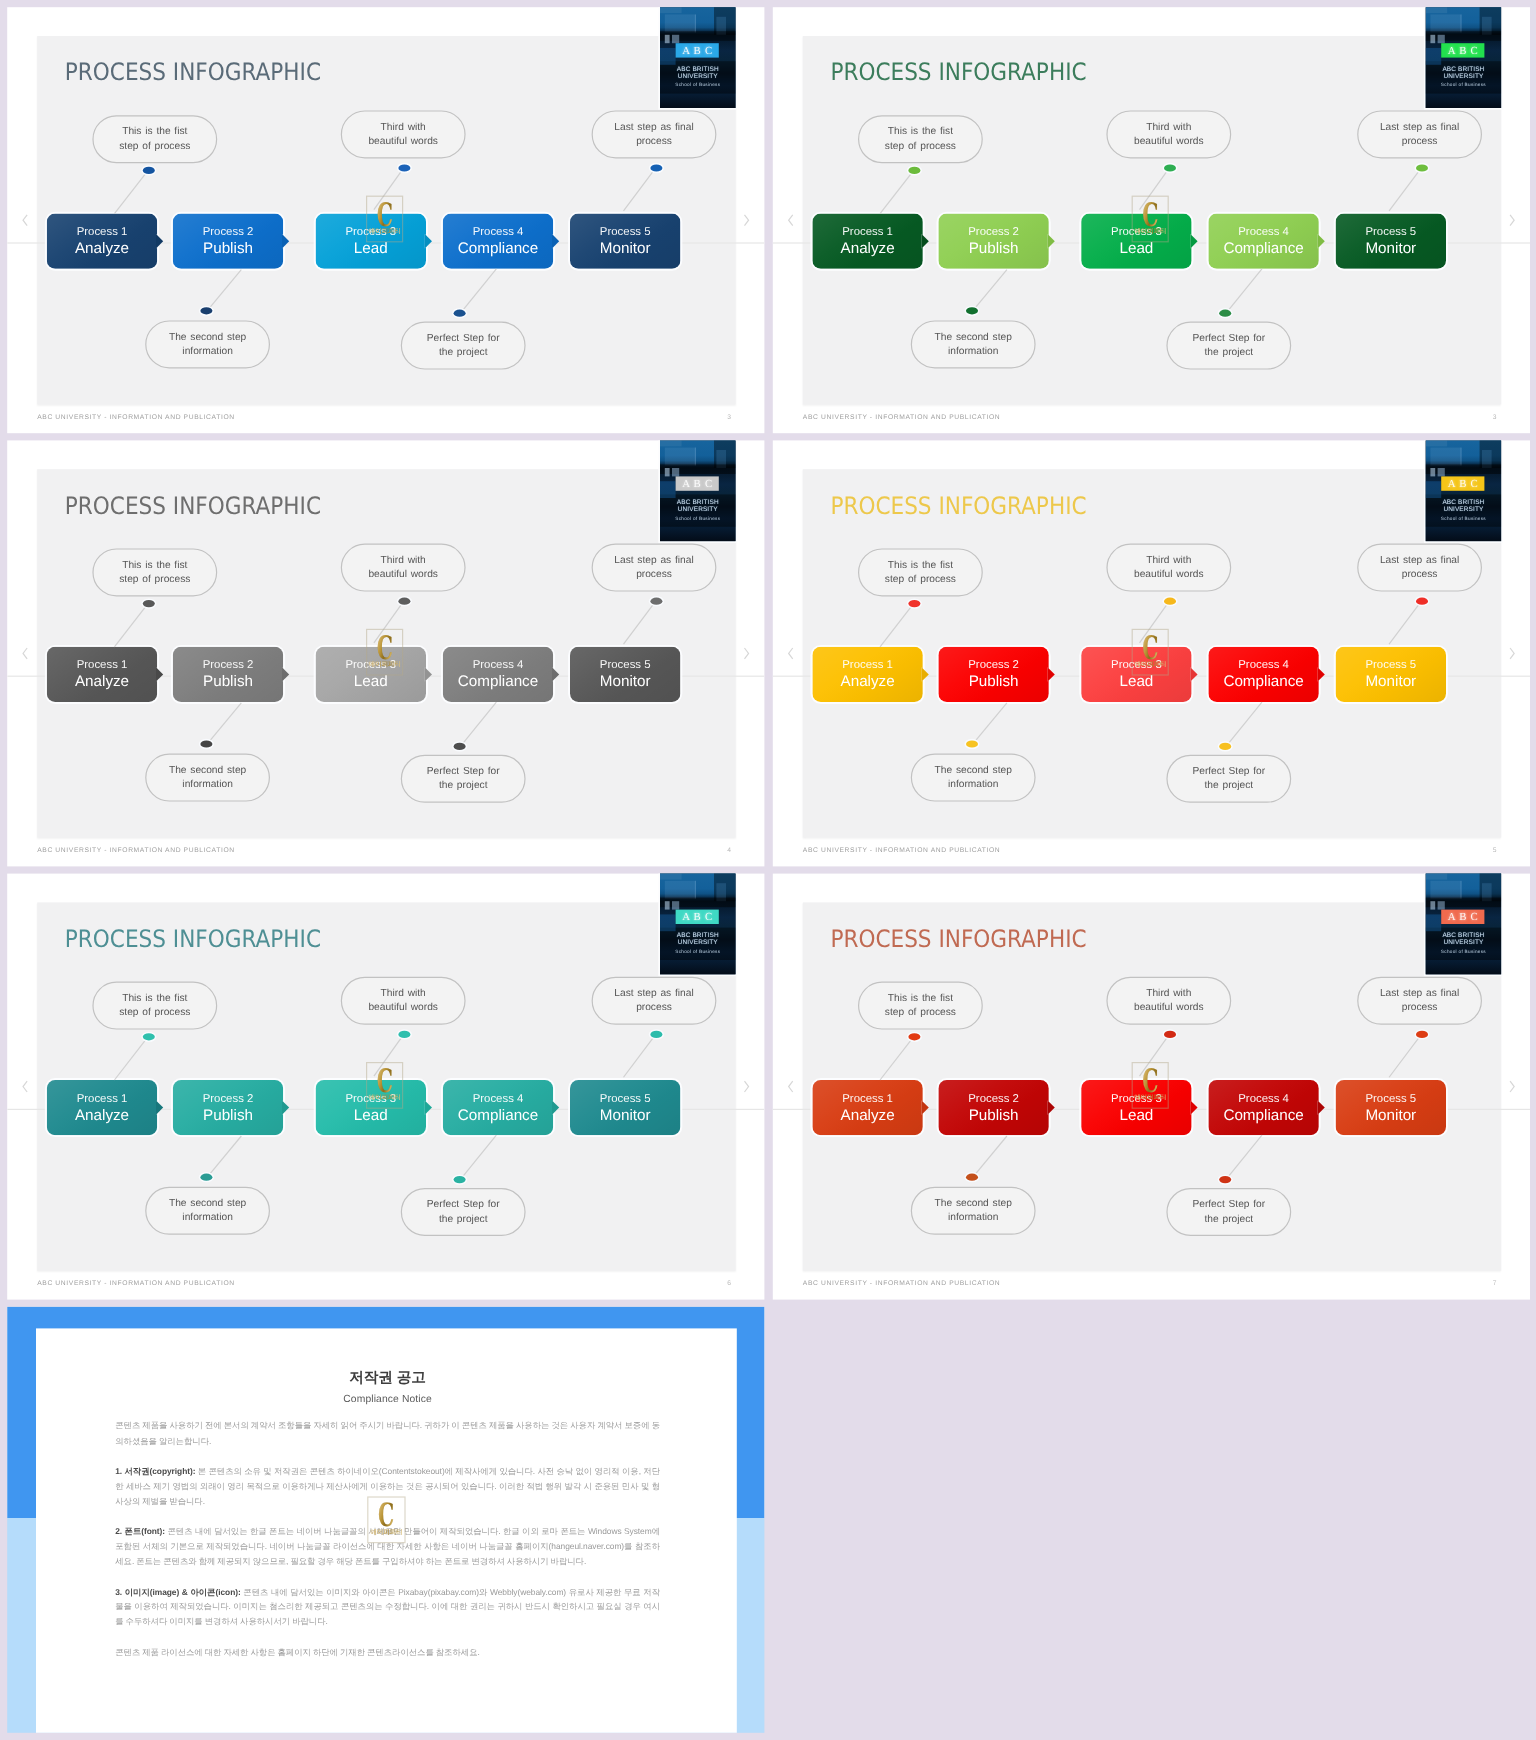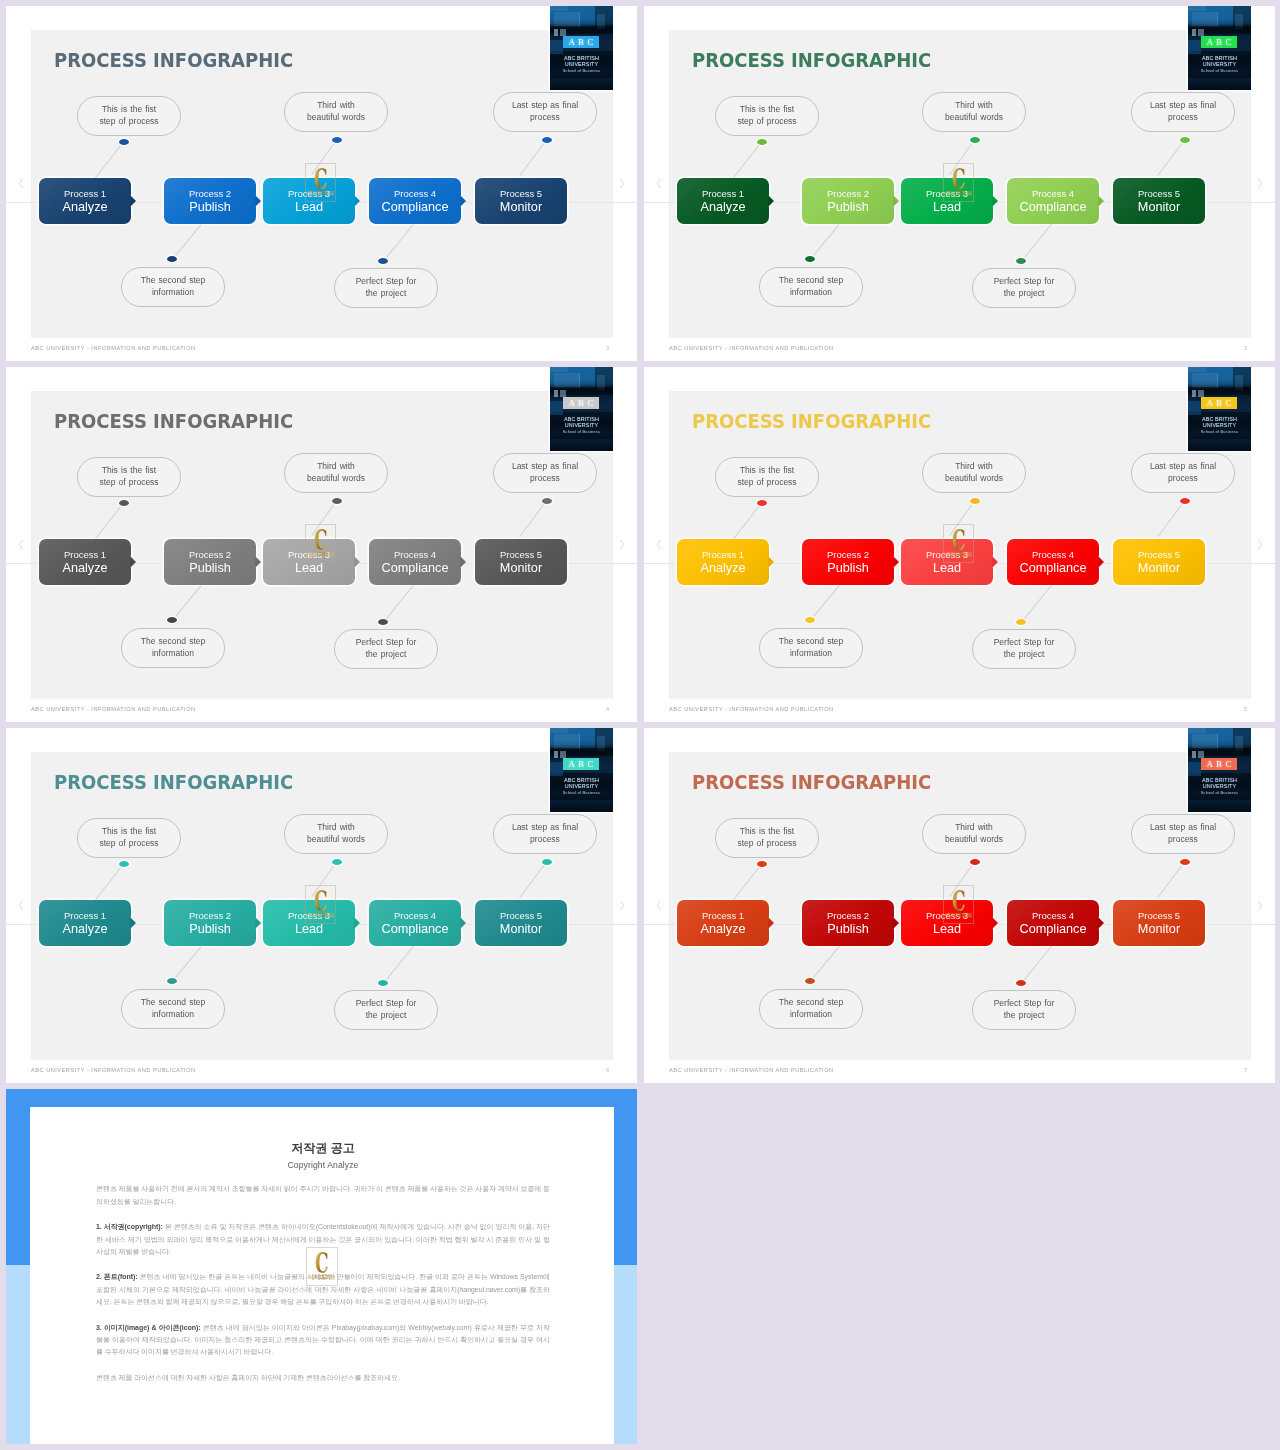--- a/index.html
+++ b/index.html
@@ -16,21 +16,21 @@
   .card.c4{left:6px;  top:728px}
   .card.c5{left:644px;top:728px}
   .card.slide{width:631px;height:355px}
 
   
   .art{position:absolute;left:25px;top:24px;width:582px;height:307px;background:#f1f1f2;
     box-shadow:0 1px 1.5px rgba(0,0,0,.05)}
 
   .title{position:absolute;left:23px;top:18px;font-size:20px;letter-spacing:0;
     font-family:"DejaVu Sans",sans-serif;font-stretch:condensed;
-    font-weight:700;color:#5a6b78;white-space:nowrap}
+    font-weight:400;color:#5a6b78;white-space:nowrap}
 
   
   .hline{position:absolute;left:-25px;top:172px;width:631px;height:1px;background:#e6e6e6}
 
   
   .logo{position:absolute;left:519px;top:-25px;width:63px;height:85px;
     background:#08223a;overflow:hidden;box-shadow:0 0 0 1.4px #fcfdfe}
   .logo .scene{position:absolute;inset:0;
     background:linear-gradient(180deg,#17659e 0%,#13609a 16%,#0f5285 21%,#082d4c 24.5%,
       #041525 28%,#061b30 34%,#092542 44%,#08243a 55%,#051628 66%,#072240 78%,
@@ -71,21 +71,21 @@
   
   .pbox{position:absolute;top:148px;width:92px;height:46px;border-radius:7px;
     display:flex;flex-direction:column;align-items:center;justify-content:center;color:#fff;
     box-shadow:0 0 0 1.6px rgba(252,253,255,.95)}
   .pbox .t1{font-size:9.5px;line-height:12px;opacity:.95;letter-spacing:0}
   .pbox .t2{font-size:12.7px;line-height:15px;font-weight:400;letter-spacing:0}
   .pbox .arw{position:absolute;right:-4.6px;top:50%;margin-top:-6.4px;width:0;height:0;
     border-top:6.4px solid transparent;border-bottom:6.4px solid transparent;border-left:6.4px solid;
     filter:drop-shadow(.9px 0 0 rgba(252,253,255,.9))}
 
-  .b0{left:8px}.b1{left:133px}.b2{left:232px}.b3{left:338px}.b4{left:444px}
+  .b0{left:8px}.b1{left:113px}.b2{left:232px}.b3{left:338px}.b4{left:444px}
 
   
   .co{position:absolute;border:1px solid #c2c2c2;border-radius:20px;background:#f3f3f3;
     display:flex;flex-direction:column;align-items:center;justify-content:center;
     text-align:center;color:#555;font-size:8.5px;line-height:11.6px;width:104px;height:40px;
     word-spacing:.8px}
   .dot{position:absolute;width:10px;height:6px;border-radius:50%;
     box-shadow:0 0 0 1.3px rgba(250,252,255,.92)}
   .lnk{position:absolute;background:#cacaca;transform-origin:0 0;height:1px;opacity:.85}
 
@@ -667,21 +667,21 @@
       <path d="M5.6 1 L2.2 5.5 L5.6 10" fill="none" stroke="#3a3a3a" stroke-width="1"></path>
       </svg>
     <svg class="nav r" viewBox="0 0 8 11">
       <path d="M2.4 1 L5.8 5.5 L2.4 10" fill="none" stroke="#3a3a3a" stroke-width="1"></path>
       </svg>
   </div>
     <div class="card cp">
   <div class="cp-frame"></div>
   <div class="cp-sheet">
     <div class="cp-h1">저작권 공고</div>
-    <div class="cp-h2">Copyright Analyze</div>
+    <div class="cp-h2">Compliance Notice</div>
     <p class="cp-p">콘텐츠 제품을 사용하기 전에 본서의 계약서 조항들을 자세히 읽어 주시기 바랍니다. 귀하가 이 콘텐츠 제품을 사용하는 것은 사용자 계약서 보증에 동의하셨음을 알리는합니다.</p>
     <p class="cp-p">
     <b>1. 서작권(copyright):</b><span> 본 콘텐츠의 소유 및 저작권은 콘텐츠 하이네이오(Contentstokeout)에 제작사에게 있습니다. 사전 승낙 없이 영리적 이용, 저단한 세바스 제기 영법의 외래이 영리 목적으로 이용하게나 제산사에게 이용하는 것은 공시되어 있습니다. 이러한 적법 행위 발각 시 준용된 민사 및 형사상의 제벌을 받습니다.</span></p>
         <p class="cp-p">
     <b>2. 폰트(font):</b><span> 콘텐츠 내에 담서있는 한글 폰트는 네이버 나눔글꼴의 서체로만 만들어이 제작되었습니다. 한글 이외 로마 폰트는 Windows System에 포함된 서체의 기본으로 제작되었습니다. 네이버 나눔글꼴 라이선스에 대한 자세한 사항은 네이버 나눔글꼴 홈페이지(hangeul.naver.com)를 참조하세요. 폰트는 콘텐츠와 함께 제공되지 않으므로, 필요할 경우 해당 폰트를 구입하셔야 하는 폰트로 변경하셔 사용하시기 바랍니다.</span></p>
         <p class="cp-p">
     <b>3. 이미지(image) &amp; 아이콘(icon):</b><span> 콘텐츠 내에 담서있는 이미지와 아이콘은 Pixabay(pixabay.com)와 Webbly(webaly.com) 유로사 제공한 무료 저작물을 이용하여 제작되었습니다. 이미지는 첨스리한 제공되고 콘텐츠의는 수정합니다. 이에 대한 권리는 귀하시 반드시 확인하시고 필요실 경우 여시를 수두하셔다 이미지를 변경하셔 사용하시서기 바랍니다.</span></p>
     <p class="cp-p">콘텐츠 제품 라이선스에 대한 자세한 사항은 홈페이지 하단에 기재한 콘텐츠라이선스를 참조하세요.</p>
     <div class="wm">
     <div class="wm-box"></div>

